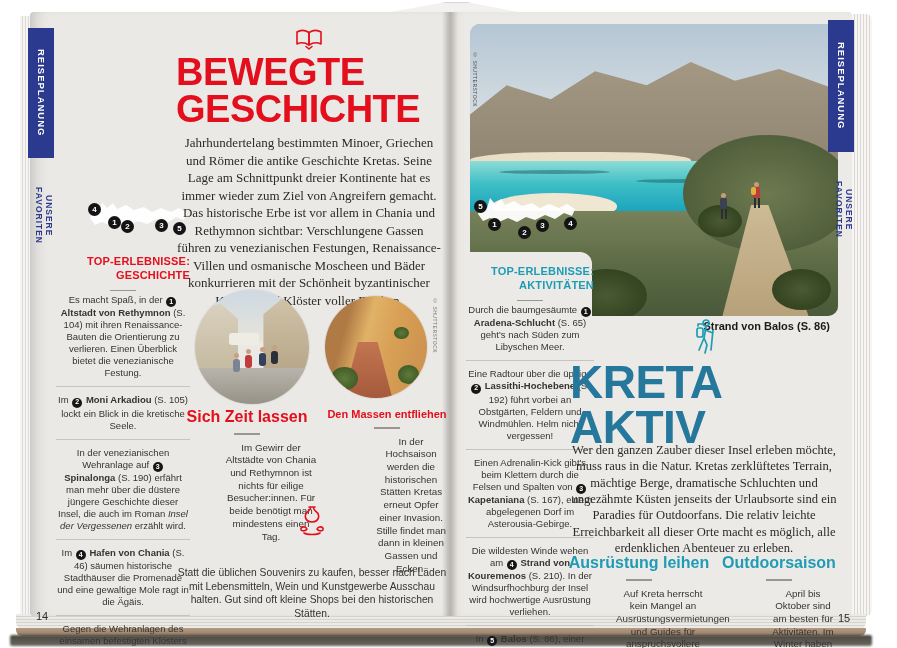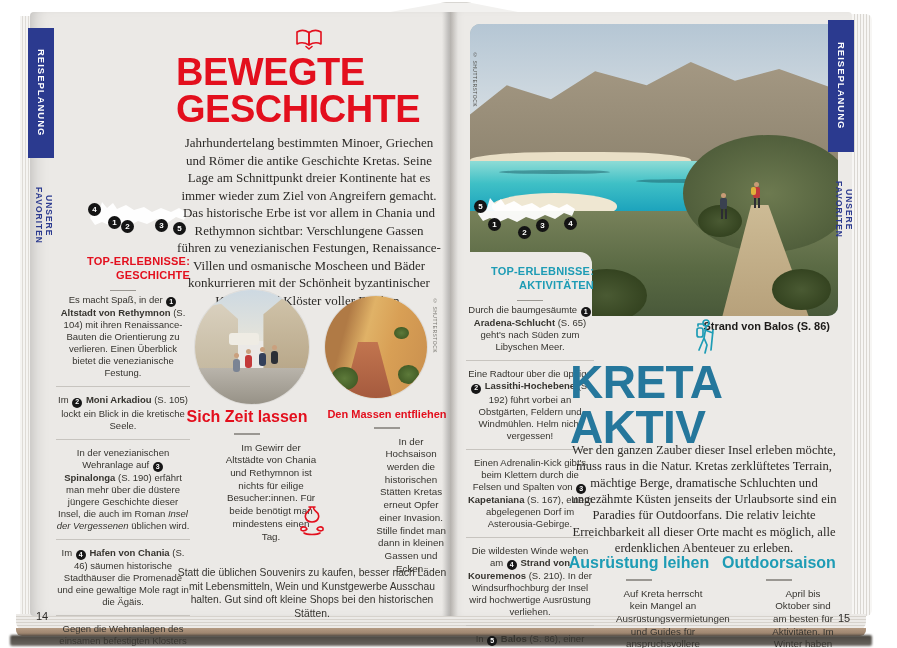--- a/index.html
+++ b/index.html
@@ -131,21 +131,21 @@
     <div style="position:absolute;left:26px;top:242px;width:134px;">
       <div class="colhead red">
         <span>TOP-ERLEBNISSE:</span><br>
         <span>GESCHICHTE</span>
       </div>
       <div class="mini-rule"></div>
     </div>
     <div style="position:absolute;left:26px;top:282px;width:134px;">
       <div class="ti"><span>Es macht Spaß, in der </span><span class="num-badge">1</span><span class="seg-bold"> Altstadt von Rethymnon</span><span> (S. 104) mit ihren Renaissance-Bauten die Orientierung zu verlieren. Einen Überblick bietet die venezianische Festung.</span></div>
       <div class="ti"><span>Im </span><span class="num-badge">2</span><span class="seg-bold"> Moni Arkadiou</span><span> (S. 105) lockt ein Blick in die kretische Seele.</span></div>
-      <div class="ti"><span>In der venezianischen Wehranlage auf </span><span class="num-badge">3</span><span class="seg-bold"> Spinalonga</span><span> (S. 190) erfährt man mehr über die düstere jüngere Geschichte dieser Insel, die auch im Roman </span><span class="seg-italic">Insel der Vergessenen</span><span> üblichen wird.</span></div>
+      <div class="ti"><span>In der venezianischen Wehranlage auf </span><span class="num-badge">3</span><span class="seg-bold"> Spinalonga</span><span> (S. 190) erfährt man mehr über die düstere jüngere Geschichte dieser Insel, die auch im Roman </span><span class="seg-italic">Insel der Vergessenen</span><span> erzählt wird.</span></div>
       <div class="ti"><span>Im </span><span class="num-badge">4</span><span class="seg-bold"> Hafen von Chania</span><span> (S. 46) säumen historische Stadthäuser die Promenade und eine gewaltige Mole ragt in die Ägäis.</span></div>
       <div class="ti"><span>Gegen die Wehranlagen des einsamen befestigten Klosters </span><span class="seg-bold"> Moni Toplou</span><span> (S. 209) aus dem 15. Jh. rannten u. a. Piraten und Kreuzritter an.</span></div>
     </div>
 
     <div class="icon-center" style="left:148px;top:16px;width:262px;">
       <svg class="stroke-red" width="32" height="24" viewBox="0 0 32 24">
         <path d="M4 4 C8 1.5 12 2 16 4.5 V17 C12 14.5 8 14 4 16 Z"></path>
         <path d="M28 4 C24 1.5 20 2 16 4.5 V17 C20 14.5 24 14 28 16 Z"></path>
         <path d="M13 18.5 L16 21 L19 18.5"></path>
       </svg>

